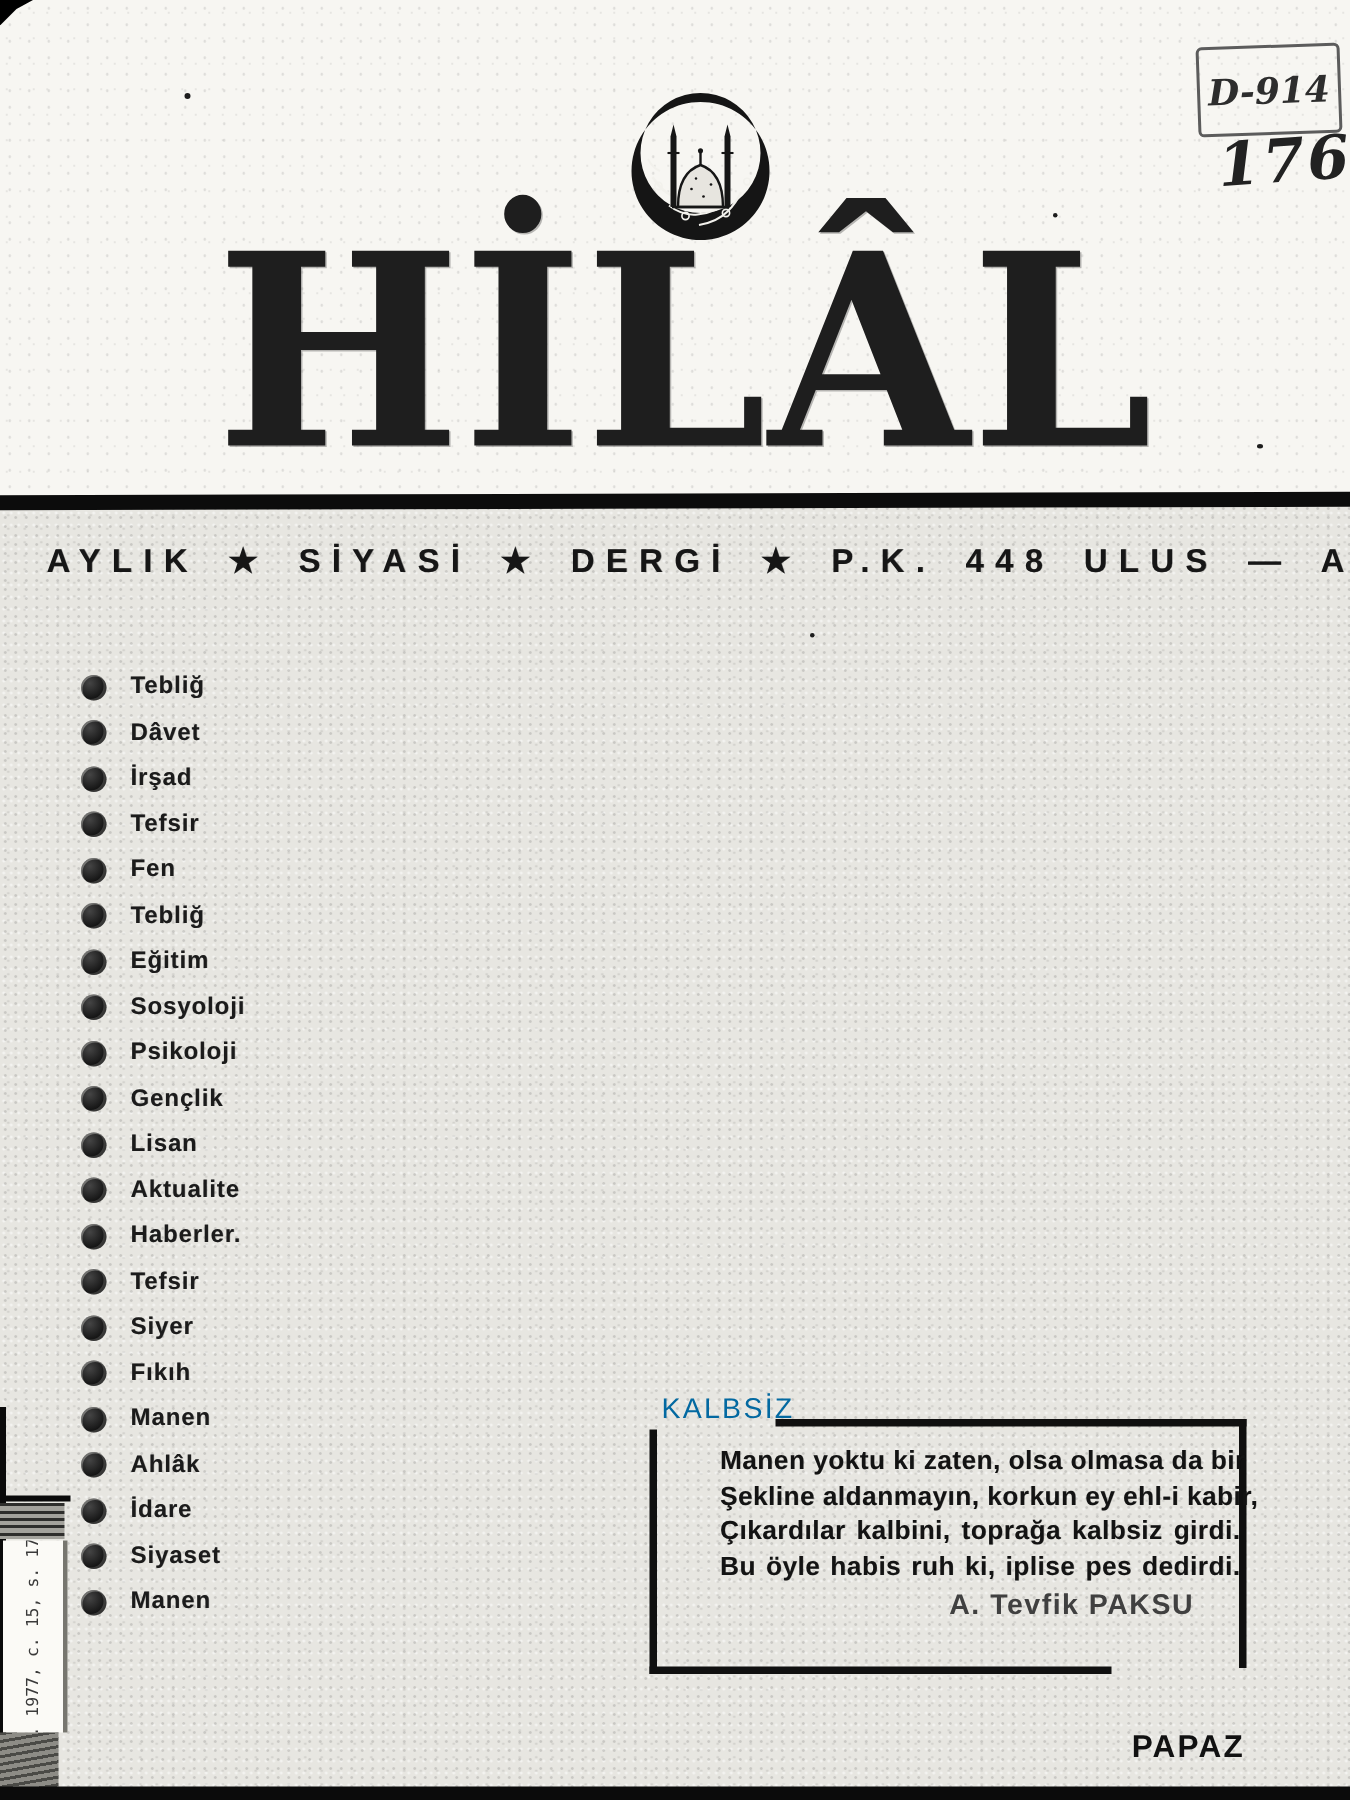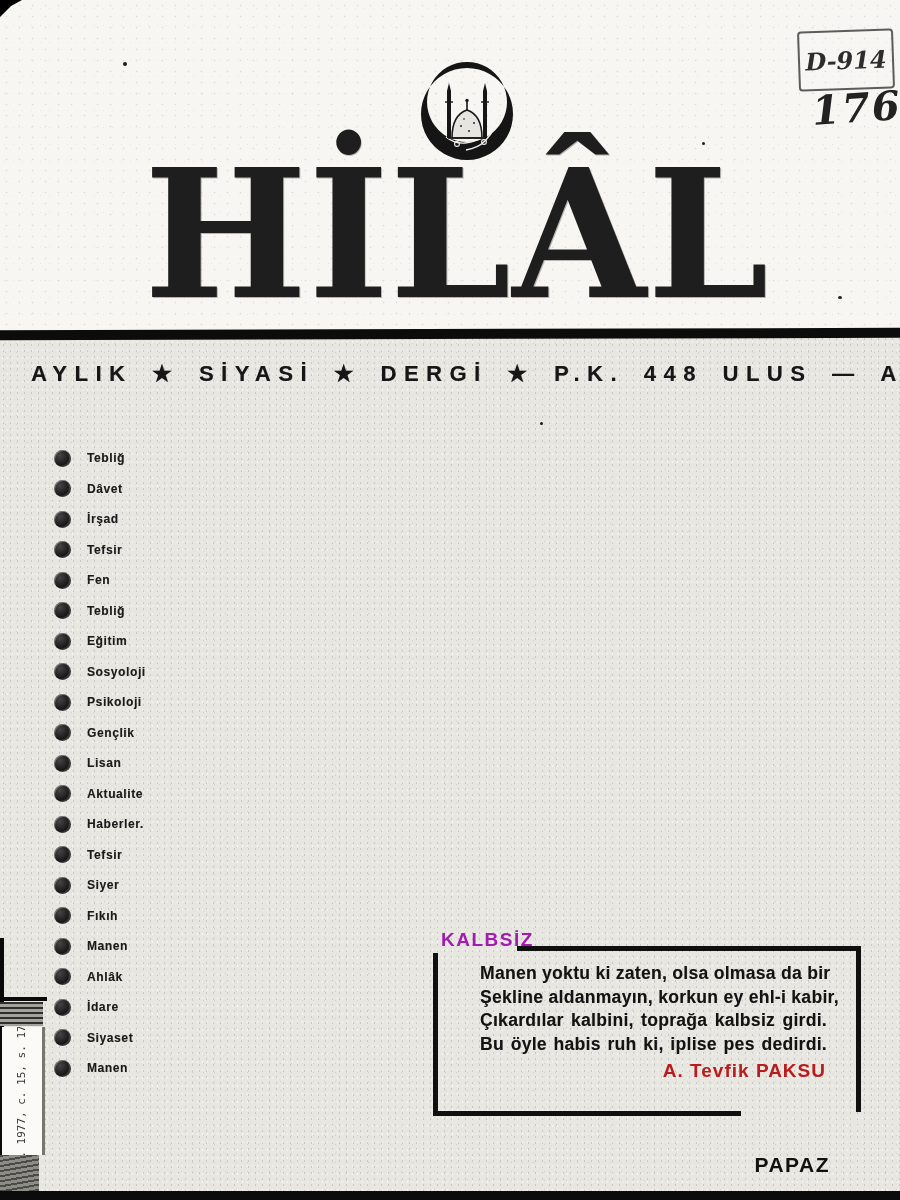--- a/index.html
+++ b/index.html
@@ -54,43 +54,43 @@
   .topics{
     position:absolute;left:54px;top:443px;margin:0;padding:0;list-style:none;
   }
   .topics li{height:30.5px;display:flex;align-items:center;gap:16px;}
   .dot{
     width:17px;height:17px;border-radius:50%;flex:0 0 17px;
     background:radial-gradient(circle at 34% 32%, #454545, #0f0f0f 72%);
     box-shadow:inset 1px 1px 0 rgba(235,235,230,.35), inset -2px -1px 0 rgba(235,235,230,.18);
   }
   .topic-label{
-    font-weight:bold;font-size:12px;letter-spacing:.6px;color:#1b1b1b;
+    font-weight:bold;font-size:16px;letter-spacing:.6px;color:#1b1b1b;
     text-shadow:.3px .3px 0 rgba(0,0,0,.35);
   }
 
   
   .poem-title{
     position:absolute;left:441px;top:929px;
-    font-weight:bold;font-size:19px;letter-spacing:1.5px;color:#a21caf;
-  }
-  .poem-box{position:absolute;left:433px;top:946px;width:428px;height:170px;}
+    font-weight:normal;font-size:19px;letter-spacing:1.5px;color:#0369a1;
+  }
+  .poem-box{position:absolute;left:433px;top:946px;width:398px;height:170px;}
   .poem-box .b-top{position:absolute;left:84px;top:0;right:0;height:5px;background:#101010;}
   .poem-box .b-right{position:absolute;right:0;top:0;width:5px;height:166px;background:#101010;}
   .poem-box .b-left{position:absolute;left:0;top:7px;width:5px;bottom:0;background:#101010;}
   .poem-box .b-bottom{position:absolute;left:0;bottom:0;width:308px;height:5px;background:#101010;}
   .poem-lines{position:absolute;left:47px;top:16px;width:347px;}
   .poem-line{
     font-weight:bold;font-size:17.5px;line-height:23.5px;letter-spacing:.3px;
     color:#131313;text-align:justify;text-align-last:justify;
     text-shadow:.3px .3px 0 rgba(0,0,0,.3);white-space:nowrap;
   }
   .poem-author{
     position:absolute;right:35px;top:114px;
-    font-weight:bold;font-size:19px;letter-spacing:1px;color:#b91c1c;
+    font-weight:bold;font-size:19px;letter-spacing:1px;color:#404040;
   }
   .poem-caption{
     position:absolute;right:70px;top:1113px;
     font-weight:bold;font-size:21px;letter-spacing:1.5px;color:#111;margin-top:40px;
   }
 
   
   .stamp-box{
     position:absolute;left:798px;top:30px;width:92px;height:56px;
     border:2px solid #5c5c5c;border-radius:4px;transform:rotate(-2deg);

